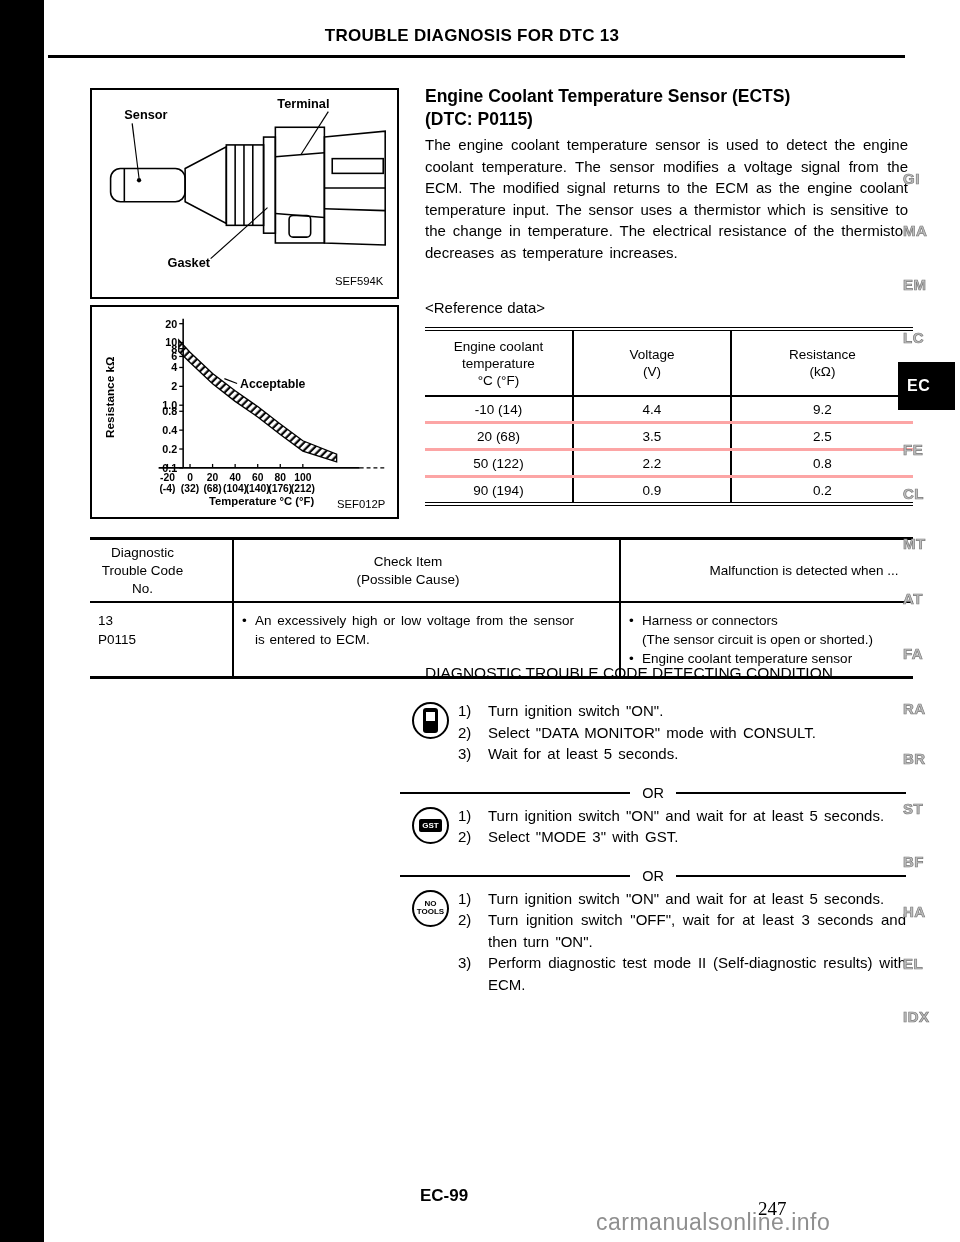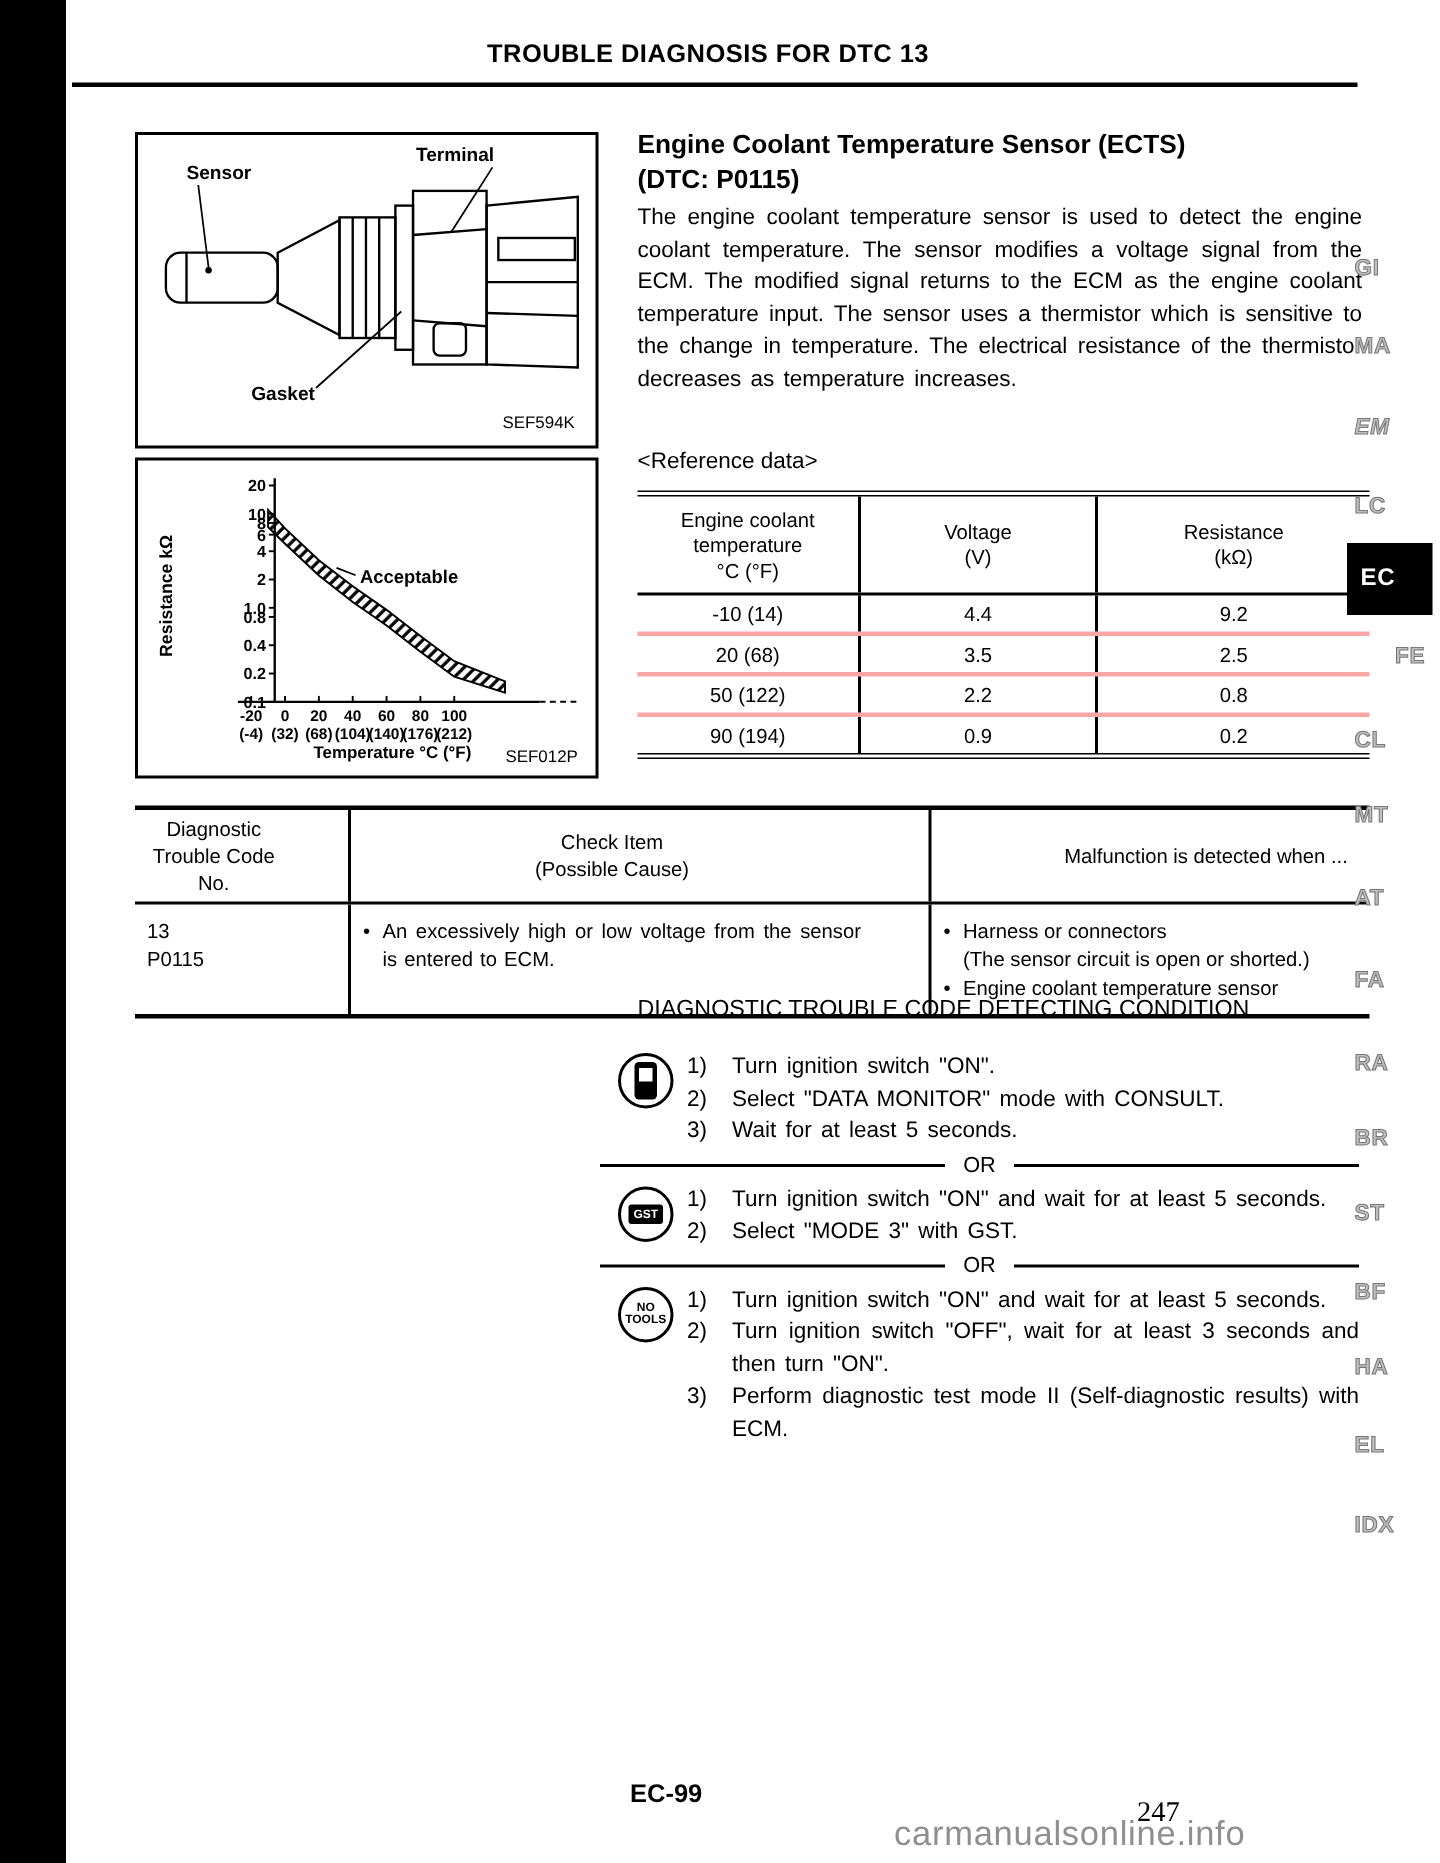--- a/index.html
+++ b/index.html
@@ -46,21 +46,21 @@
   .icon-circle{width:37px;height:37px;border:2px solid #000;border-radius:50%;margin-left:12px;
                display:flex;align-items:center;justify-content:center;box-sizing:border-box;}
   .device{width:15px;height:25px;background:#000;border-radius:3px;position:relative;}
   .device:after{content:"";position:absolute;left:3px;top:4px;right:3px;height:9px;background:#fff;}
   .icon-txt{font-size:8px;font-weight:bold;line-height:8.5px;text-align:center;white-space:pre-line;}
   .gst-chip{background:#000;color:#fff;font-size:8px;font-weight:bold;padding:2px 3px;border-radius:2px;}
   .steps{flex:1;}
   .step{display:flex;font-size:15px;line-height:21.5px;}
   .step .num{width:30px;flex:none;}
   .step .txt{flex:1;text-align:justify;word-spacing:2px;}
-  .or-divider{display:flex;align-items:center;margin:4px 0 4px 0;font-size:14.5px;}
+  .or-divider{display:flex;align-items:center;margin:20px 0 4px 0;font-size:14.5px;}
   .or-divider .line{flex:1;border-top:2px solid #000;}
   .or-divider .lbl{padding:0 12px;}
   .footer-code{position:absolute;left:420px;top:1186px;font-size:17px;font-weight:bold;}
   .page-number{position:absolute;left:758px;top:1198px;font-size:19px;font-family:"Liberation Serif",serif;}
   .watermark{position:absolute;left:596px;top:1209px;font-size:23px;color:#8f8f8f;letter-spacing:.5px;}
   .tabs{position:absolute;left:0;top:0;width:960px;height:1242px;pointer-events:none;}
   .tab{position:absolute;left:903px;font-size:15px;font-weight:bold;color:#c0c0c0;
        -webkit-text-stroke:.7px #777;letter-spacing:.5px;}
   .tab.active{left:898px;width:57px;height:48px;background:#000;color:#fff;-webkit-text-stroke:0;
               display:flex;align-items:center;padding-left:9px;box-sizing:border-box;font-size:16px;}
@@ -316,24 +316,24 @@
       </div>
     </div>
 
   <div class="footer-code">EC-99</div>
   <div class="page-number">247</div>
   <div class="watermark">carmanualsonline.info</div>
 
   <div class="tabs" id="margin-tabs">
       <div class="tab" style="top: 170px;">GI</div>
       <div class="tab" style="top: 222px;">MA</div>
-      <div class="tab" style="top: 276px; font-style: italic;">EM</div>
+      <div class="tab" style="top: 276px;">EM</div>
       <div class="tab" style="top: 329px;">LC</div>
       <div class="tab active" style="top: 362px;">EC</div>
-      <div class="tab" style="top: 429px; margin-left: 27px;">FE</div>
+      <div class="tab" style="top: 441px;">FE</div>
       <div class="tab" style="top: 485px;">CL</div>
       <div class="tab" style="top: 535px;">MT</div>
       <div class="tab" style="top: 590px;">AT</div>
       <div class="tab" style="top: 645px;">FA</div>
       <div class="tab" style="top: 700px;">RA</div>
       <div class="tab" style="top: 750px;">BR</div>
       <div class="tab" style="top: 800px;">ST</div>
       <div class="tab" style="top: 853px;">BF</div>
       <div class="tab" style="top: 903px;">HA</div>
       <div class="tab" style="top: 955px;">EL</div>

